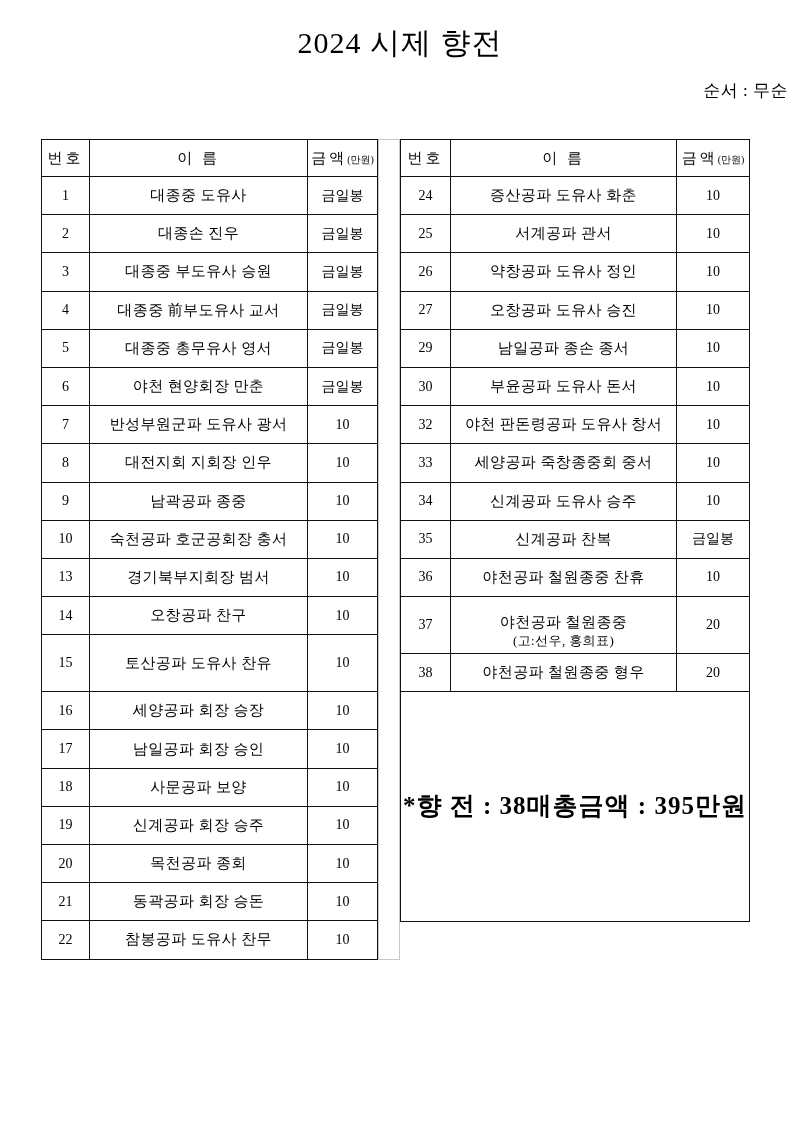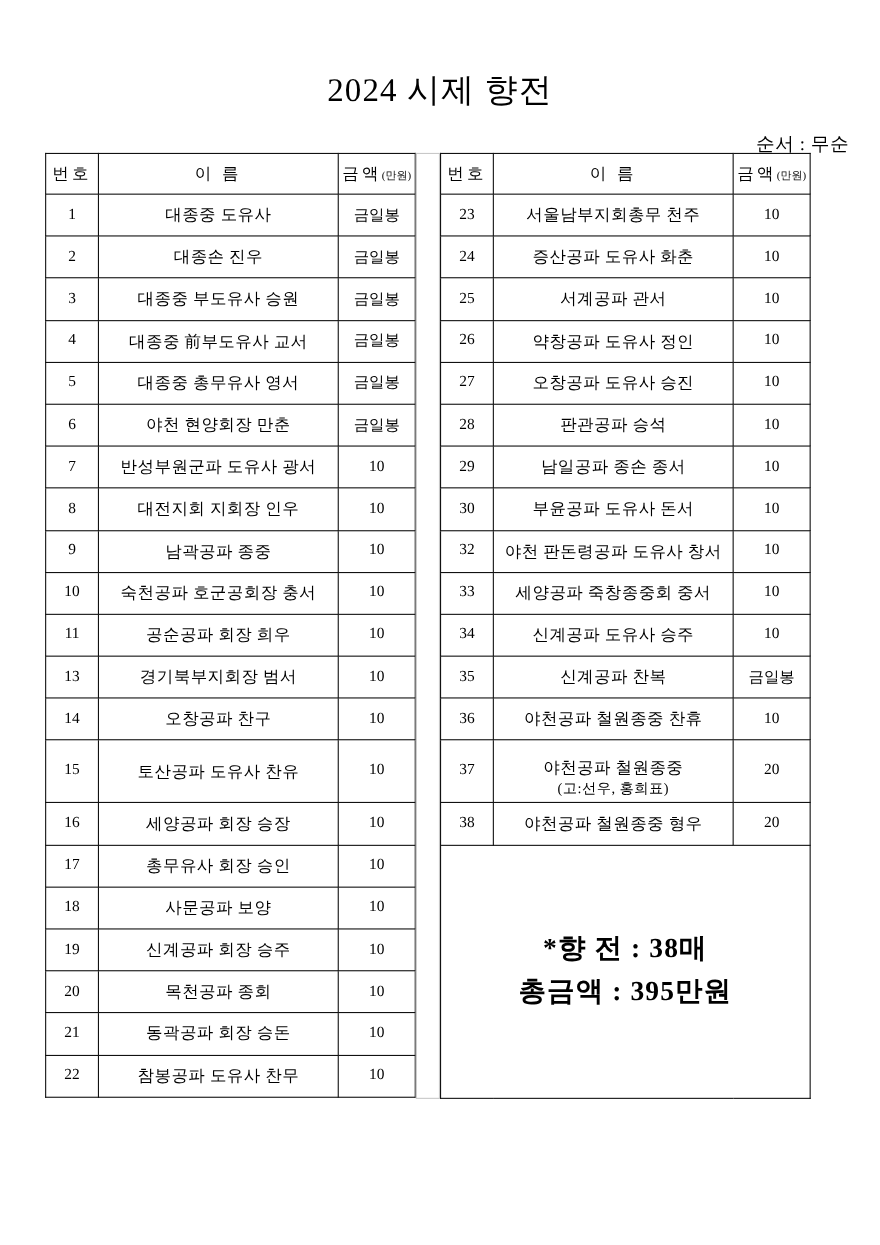--- a/index.html
+++ b/index.html
@@ -23,29 +23,29 @@
     box-sizing: border-box;
   }
 
   
   .doc-title {
     text-align: center;
     font-size: 30px;
     font-weight: 400;
     letter-spacing: 1px;
     margin: 0;
-    padding-top: 66px;
+    padding-top: 26px;
     line-height: 1.1;
   }
 
   
   .order-note {
     text-align: right;
     font-size: 17px;
-    padding-right: 28px;
+    padding-right: 12px;
     padding-top: 20px;
     letter-spacing: 0.5px;
   }
 
   
   .tables-wrap {
     position: absolute;
     left: 41px;
     top: 139px;
     width: 718px;
@@ -115,21 +115,21 @@
 
   
   .summary-cell {
     border: 1px solid #111111;
     text-align: center;
     vertical-align: middle;
     padding: 0;
   }
   .summary-inner {
     display: flex;
-    flex-direction: column;
+    flex-direction: row;
     align-items: center;
     justify-content: center;
     height: 100%;
   }
   .summary-line {
     font-size: 25px;
     font-weight: bold;
     line-height: 1.55;
     letter-spacing: 1px;
     white-space: nowrap;
@@ -206,25 +206,20 @@
             <td class="cell-no">9</td>
             <td class="cell-name">남곽공파 종중</td>
             <td class="cell-amt">10</td>
           </tr>
           <tr class="data-row">
             <td class="cell-no">10</td>
             <td class="cell-name">숙천공파 호군공회장 충서</td>
             <td class="cell-amt">10</td>
           </tr>
           <tr class="data-row">
-            <td class="cell-no">11</td>
-            <td class="cell-name">공순공파 회장 희우</td>
-            <td class="cell-amt">10</td>
-          </tr>
-          <tr class="data-row">
             <td class="cell-no">13</td>
             <td class="cell-name">경기북부지회장 범서</td>
             <td class="cell-amt">10</td>
           </tr>
           <tr class="data-row">
             <td class="cell-no">14</td>
             <td class="cell-name">오창공파 찬구</td>
             <td class="cell-amt">10</td>
           </tr>
           <tr class="data-row tall">
@@ -232,21 +227,21 @@
             <td class="cell-name">토산공파 도유사 찬유</td>
             <td class="cell-amt">10</td>
           </tr>
           <tr class="data-row">
             <td class="cell-no">16</td>
             <td class="cell-name">세양공파 회장 승장</td>
             <td class="cell-amt">10</td>
           </tr>
           <tr class="data-row">
             <td class="cell-no">17</td>
-            <td class="cell-name">총무유사 회장 승인</td>
+            <td class="cell-name">남일공파 회장 승인</td>
             <td class="cell-amt">10</td>
           </tr>
           <tr class="data-row">
             <td class="cell-no">18</td>
             <td class="cell-name">사문공파 보양</td>
             <td class="cell-amt">10</td>
           </tr>
           <tr class="data-row">
             <td class="cell-no">19</td>
             <td class="cell-name">신계공파 회장 승주</td>
@@ -280,48 +275,38 @@
             <col class="col-amt">
         </colgroup>
         <tbody id="right-body">
           <tr class="hdr-row">
             <td class="hdr-no">번호</td>
             <td class="hdr-name">이  름</td>
             <td class="hdr-amt">
               <span>금액</span><span class="unit">(만원)</span>
             </td>
           </tr>
-          <tr class="data-row">
-              <td class="cell-no">23</td>
-              <td class="cell-name">서울남부지회총무 천주</td>
-              <td class="cell-amt">10</td>
-            </tr>
             <tr class="data-row">
               <td class="cell-no">24</td>
               <td class="cell-name">증산공파 도유사 화춘</td>
               <td class="cell-amt">10</td>
             </tr>
             <tr class="data-row">
               <td class="cell-no">25</td>
               <td class="cell-name">서계공파 관서</td>
               <td class="cell-amt">10</td>
             </tr>
             <tr class="data-row">
               <td class="cell-no">26</td>
               <td class="cell-name">약창공파 도유사 정인</td>
               <td class="cell-amt">10</td>
             </tr>
             <tr class="data-row">
               <td class="cell-no">27</td>
               <td class="cell-name">오창공파 도유사 승진</td>
-              <td class="cell-amt">10</td>
-            </tr>
-            <tr class="data-row">
-              <td class="cell-no">28</td>
-              <td class="cell-name">판관공파 승석</td>
               <td class="cell-amt">10</td>
             </tr>
             <tr class="data-row">
               <td class="cell-no">29</td>
               <td class="cell-name">남일공파 종손 종서</td>
               <td class="cell-amt">10</td>
             </tr>
             <tr class="data-row">
               <td class="cell-no">30</td>
               <td class="cell-name">부윤공파 도유사 돈서</td>

